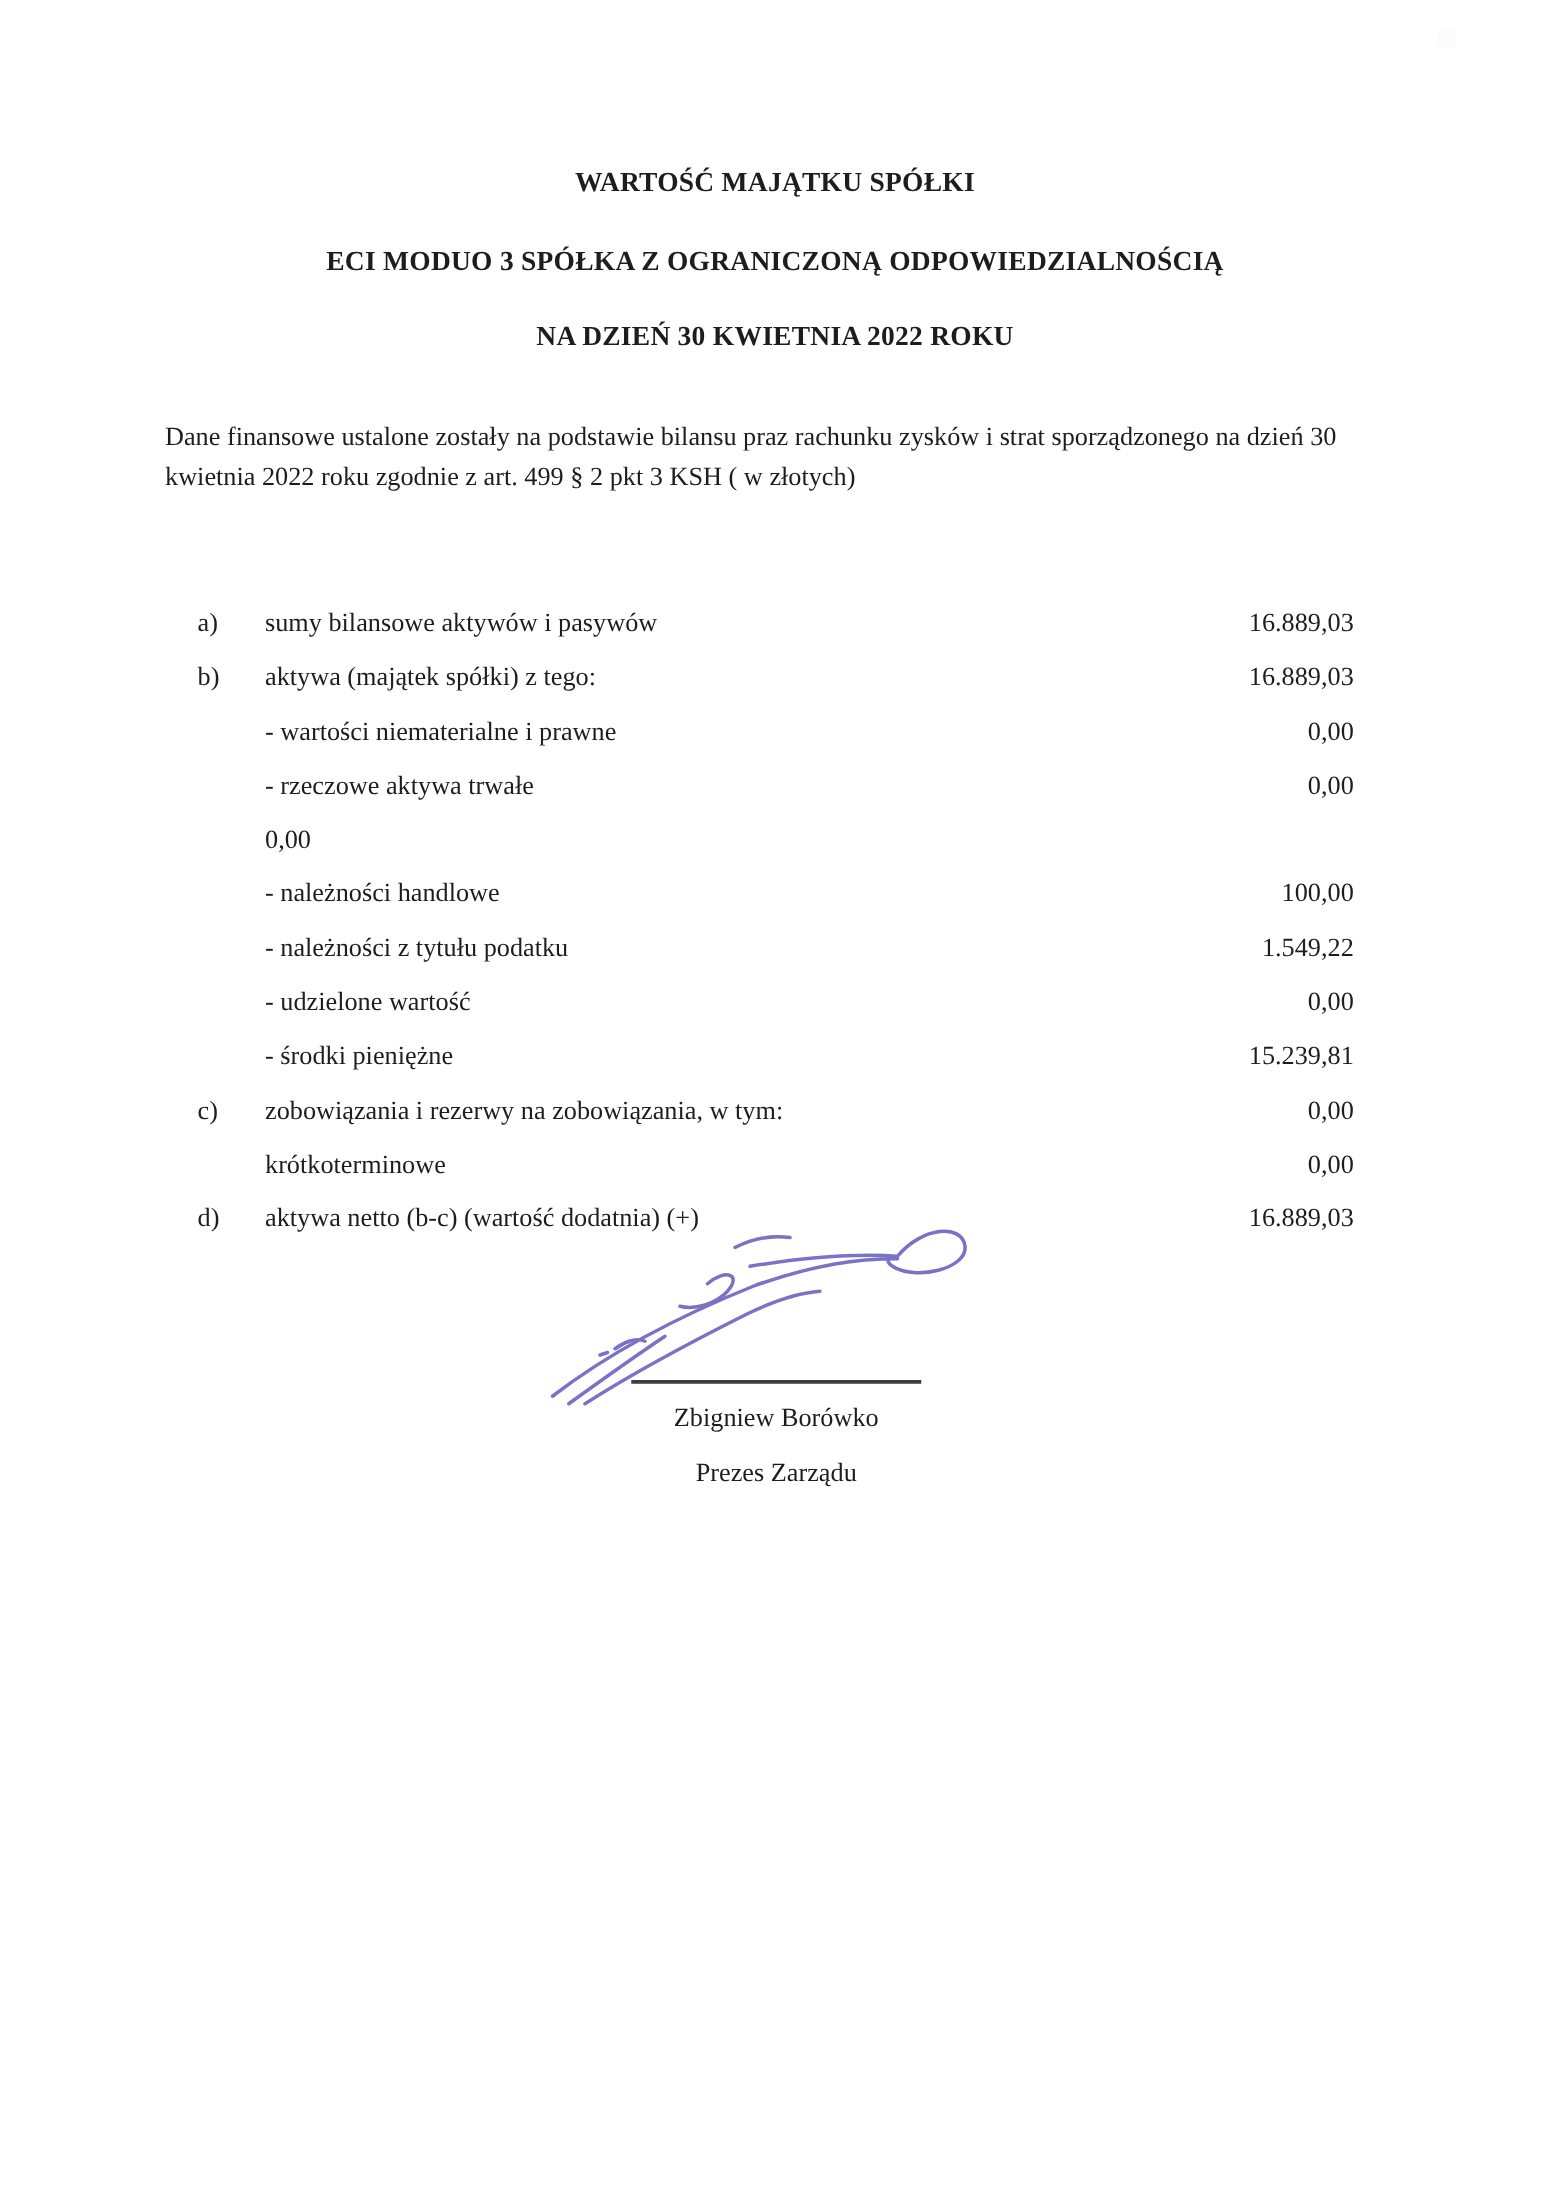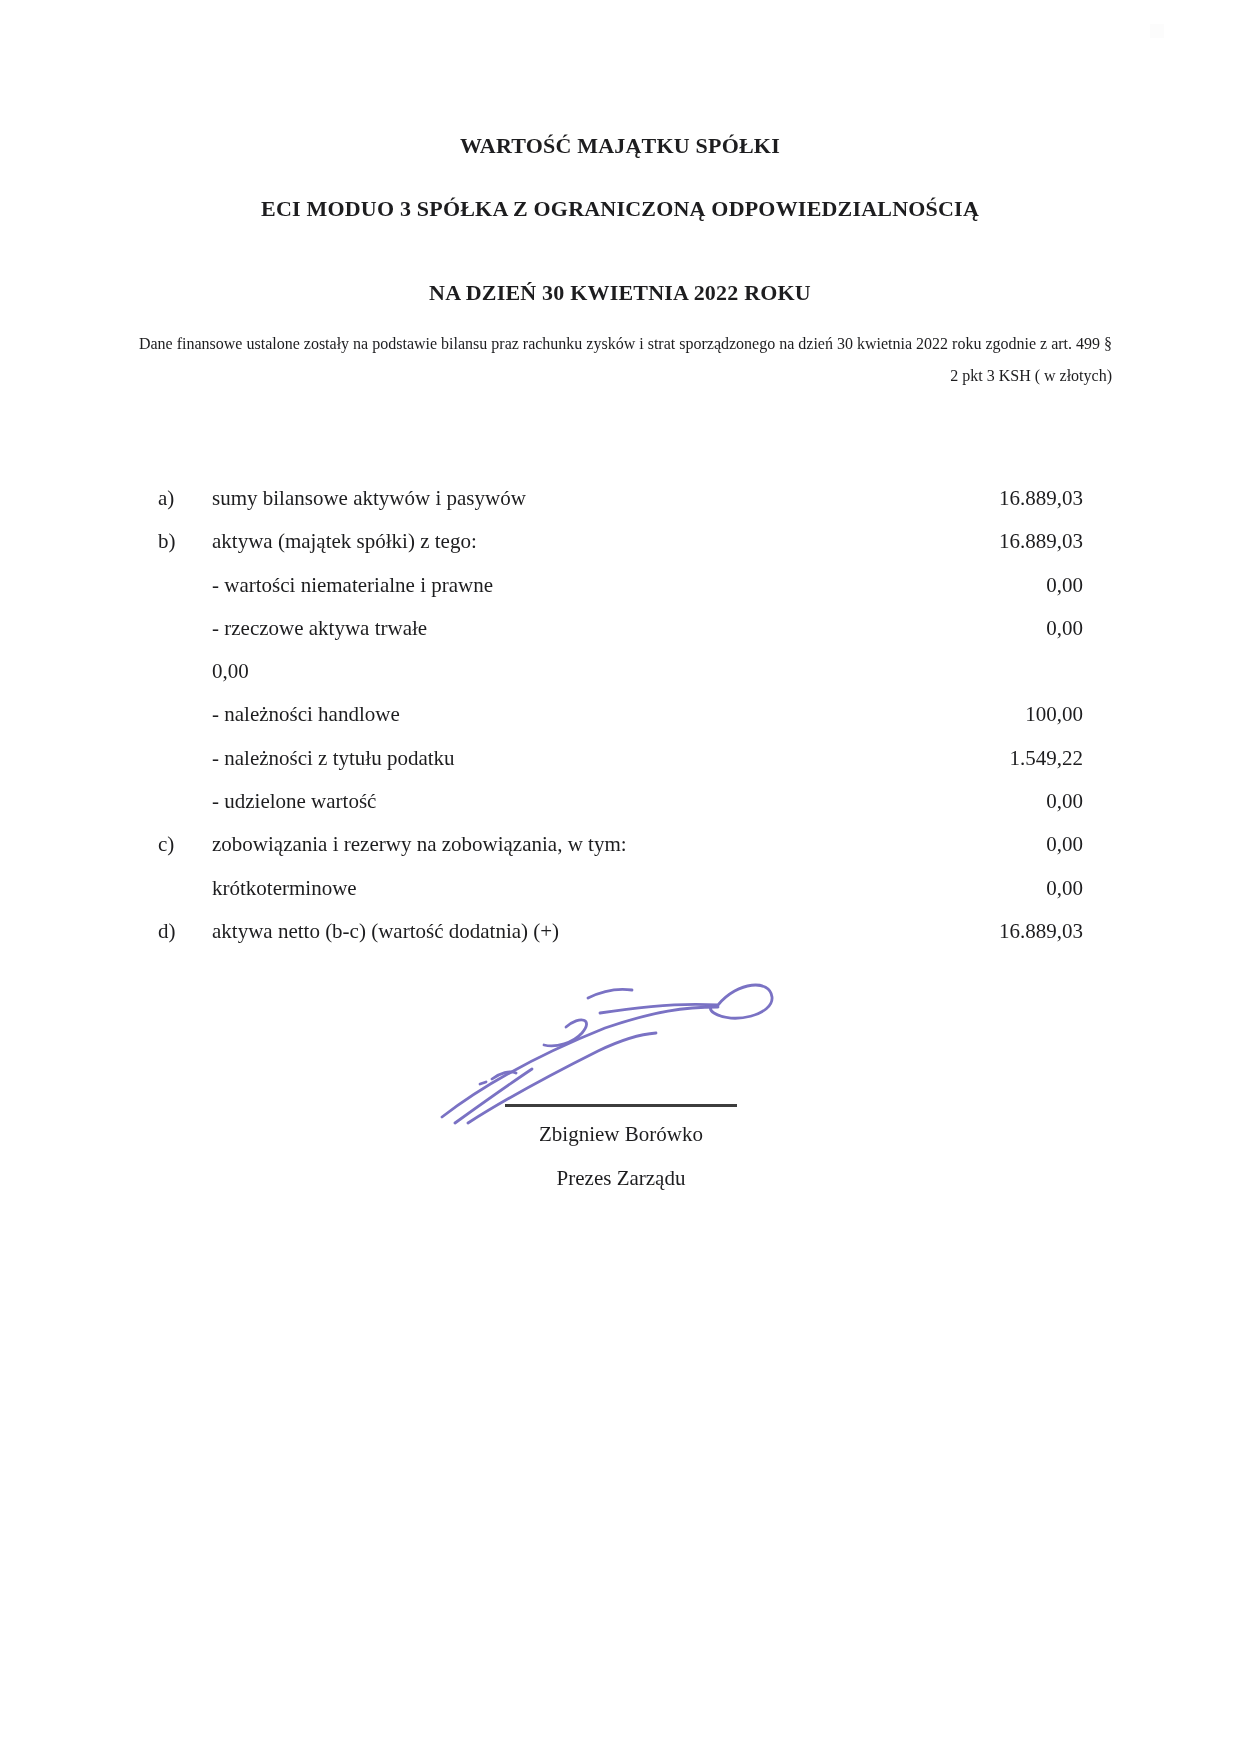--- a/index.html
+++ b/index.html
@@ -20,29 +20,28 @@
     left: 0;
     width: 1240px;
     text-align: center;
     font-weight: bold;
     font-size: 22px;
     letter-spacing: 0.2px;
     white-space: nowrap;
   }
   .title-1 { top: 133px; }
   .title-2 { top: 196px; }
-  .title-3 { top: 256px; margin-top: 24px; }
+  .title-3 { top: 256px; }
   .intro {
     position: absolute;
     left: 132px;
     top: 312px;
     width: 980px;
-    font-size: 16px;
+    font-size: 21px;
     line-height: 32px;
-    text-align: right;
   }
   .items {
     position: absolute;
     left: 158px;
     top: 484px;
     width: 925px;
   }
   .row {
     display: flex;
     align-items: flex-start;
@@ -141,20 +140,25 @@
         <span class="marker"></span>
         <span class="label">- należności z tytułu podatku</span>
         <span class="value">1.549,22</span>
       </div>
       <div class="row">
         <span class="marker"></span>
         <span class="label">- udzielone wartość</span>
         <span class="value">0,00</span>
       </div>
       <div class="row">
+        <span class="marker"></span>
+        <span class="label">- środki pieniężne</span>
+        <span class="value">15.239,81</span>
+      </div>
+      <div class="row">
         <span class="marker">c)</span>
         <span class="label">zobowiązania i rezerwy na zobowiązania, w tym:</span>
         <span class="value">0,00</span>
       </div>
       <div class="row">
         <span class="marker"></span>
         <span class="label">krótkoterminowe</span>
         <span class="value">0,00</span>
       </div>
       <div class="row">

